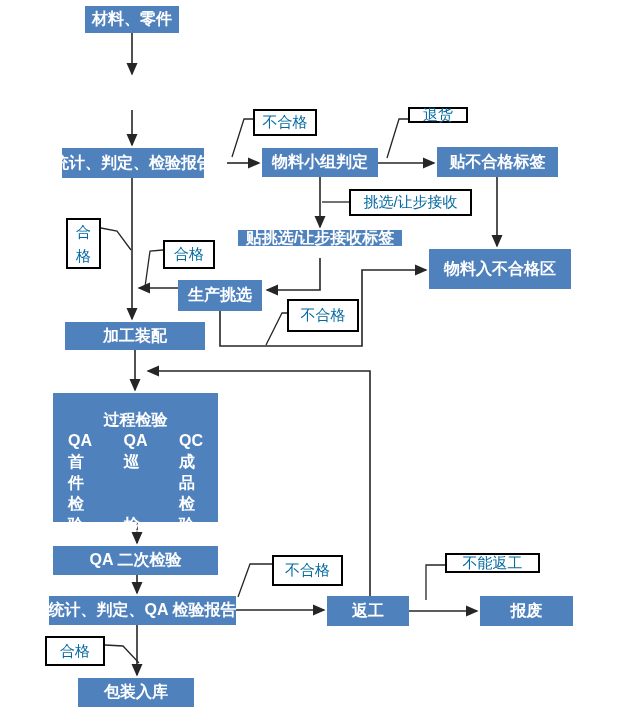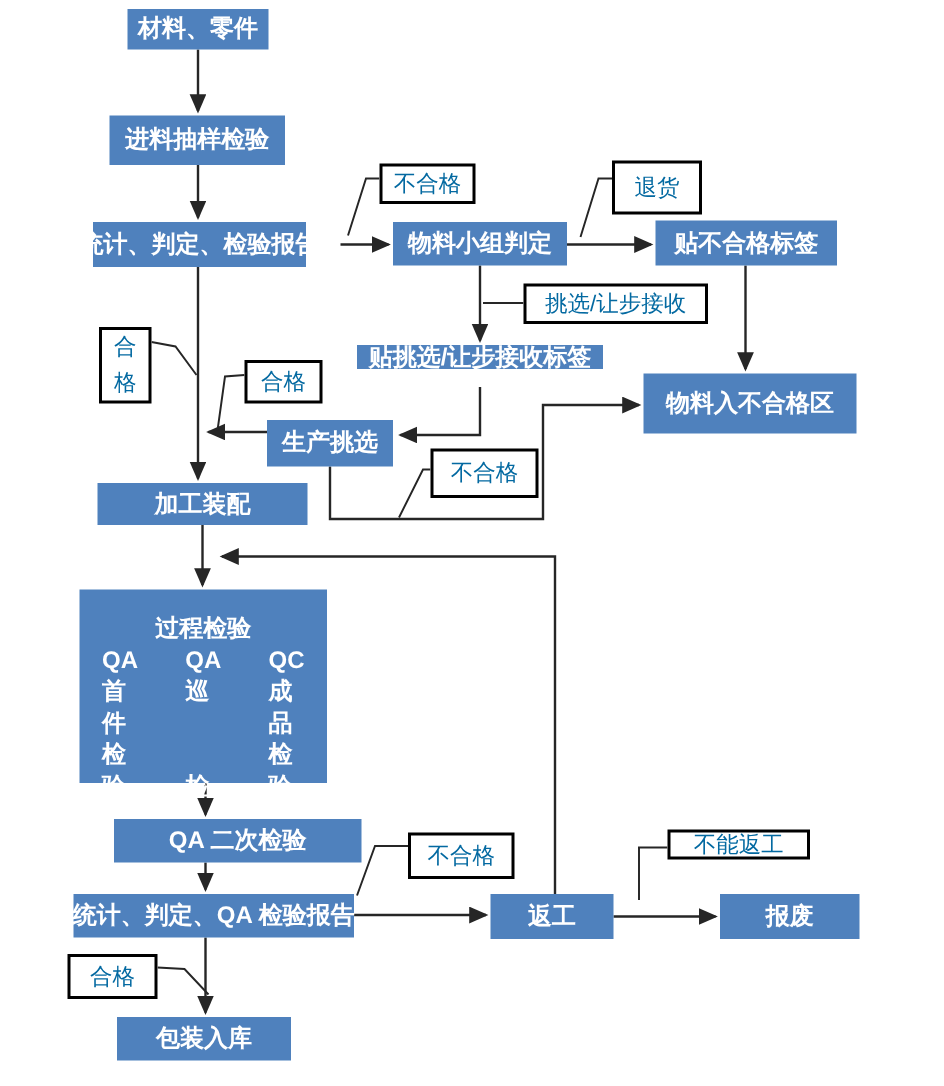--- a/index.html
+++ b/index.html
@@ -56,21 +56,20 @@
     <polyline class="leader" points="349,202 322,202"></polyline>
     <polyline class="leader" points="101,228 117,231 131,250"></polyline>
     <polyline class="leader" points="163,250 150,251 145,287"></polyline>
     <polyline class="leader" points="287,313 282,313 266,345"></polyline>
     <polyline class="leader" points="272,564 250,564 238,597"></polyline>
     <polyline class="leader" points="445,565 426,565 426,600"></polyline>
     <polyline class="leader" points="105,645 123,646 139,663"></polyline>
   </svg>
 
   <div class="node" style="left:85px;top:6px;width:94px;height:27px;">材料、零件</div>
-  <div class="node" style="left:73px;top:77px;width:117px;height:33px;">进料抽样检验</div>
   <div class="node" style="left:62px;top:148px;width:142px;height:30px;">统计、判定、检验报告</div>
   <div class="node" style="left:262px;top:148px;width:116px;height:29px;">物料小组判定</div>
   <div class="node" style="left:437px;top:147px;width:121px;height:30px;">贴不合格标签</div>
   <div class="node" style="left:238px;top:230px;width:164px;height:16px;">贴挑选/让步接收标签</div>
   <div class="node" style="left:429px;top:249px;width:142px;height:40px;">物料入不合格区</div>
   <div class="node" style="left:178px;top:280px;width:84px;height:31px;">生产挑选</div>
   <div class="node" style="left:65px;top:322px;width:140px;height:28px;">加工装配</div>
 
   <div class="node proc" style="left:53px;top:393px;width:165px;height:129px;">
     <div class="proc-title">过程检验</div>
@@ -86,28 +85,28 @@
 
 检</div>
       <div class="pcol">QC
 成
 品
 检
 验</div>
     </div>
   </div>
 
-  <div class="node" style="left:53px;top:546px;width:165px;height:29px;margin-left:23px;">QA 二次检验</div>
+  <div class="node" style="left:53px;top:546px;width:165px;height:29px;">QA 二次检验</div>
   <div class="node" style="left:49px;top:596px;width:187px;height:29px;">统计、判定、QA 检验报告</div>
   <div class="node" style="left:327px;top:596px;width:82px;height:30px;">返工</div>
   <div class="node" style="left:480px;top:596px;width:93px;height:30px;">报废</div>
   <div class="node" style="left:78px;top:678px;width:116px;height:29px;">包装入库</div>
 
   <div class="lbl" style="left:253px;top:109px;width:64px;height:27px;">不合格</div>
-  <div class="lbl" style="left:408px;top:107px;width:60px;height:36px;">退货</div>
+  <div class="lbl" style="left:408px;top:107px;width:60px;height:16px;">退货</div>
   <div class="lbl" style="left:349px;top:189px;width:123px;height:27px;">挑选/让步接收</div>
   <div class="lbl v-label" style="left:66px;top:218px;width:35px;height:51px;">合
 格</div>
   <div class="lbl" style="left:163px;top:240px;width:52px;height:29px;">合格</div>
   <div class="lbl" style="left:287px;top:299px;width:72px;height:33px;">不合格</div>
   <div class="lbl" style="left:272px;top:555px;width:71px;height:31px;">不合格</div>
   <div class="lbl" style="left:445px;top:553px;width:95px;height:20px;">不能返工</div>
   <div class="lbl" style="left:45px;top:636px;width:60px;height:30px;">合格</div>
 
 </div>

